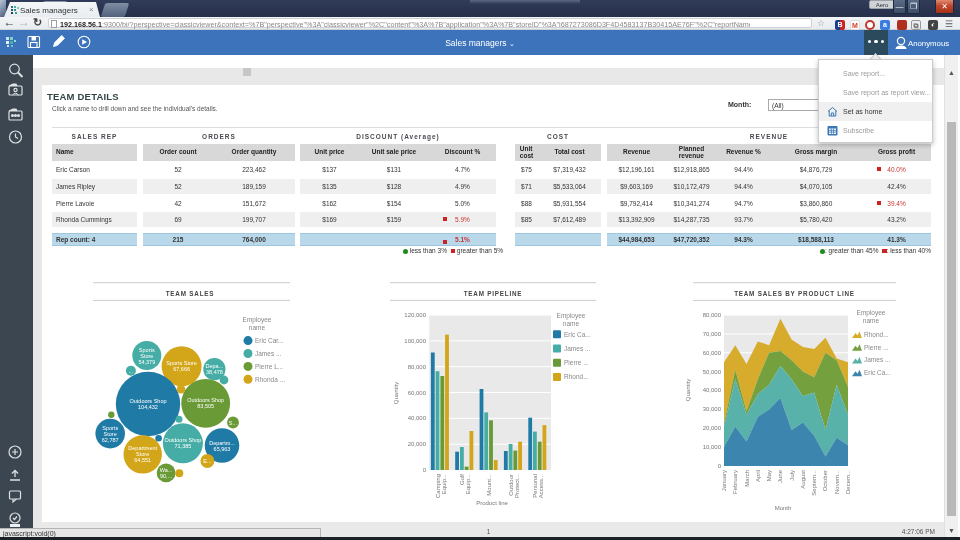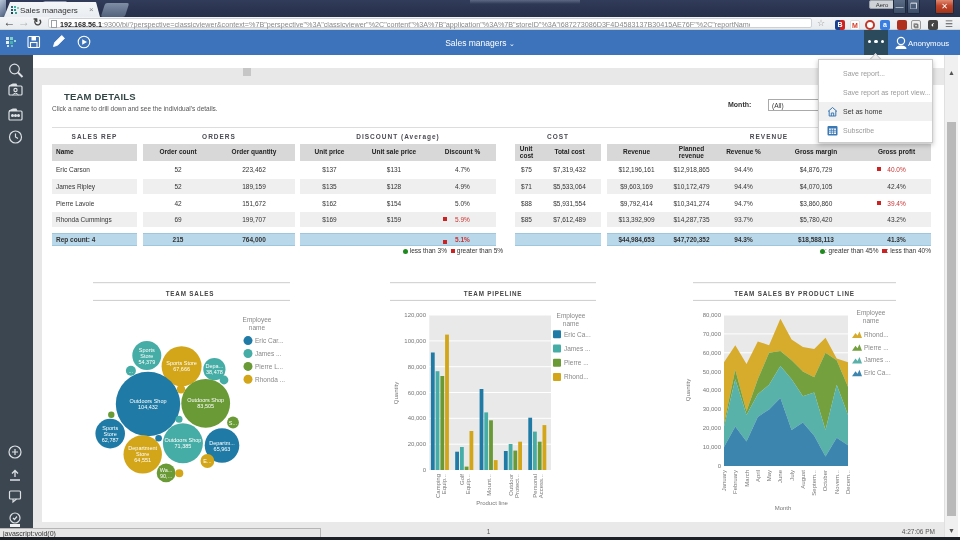--- a/index.html
+++ b/index.html
@@ -37,21 +37,21 @@
 #moredots{left:864px;top:29.5px;width:24px;height:25.5px;background:#2b4a5c;}#moredots i{position:absolute;top:40.5%;width:3.2px;height:3.2px;border-radius:50%;background:#fff;}
 #anon{left:893px;top:38.5px;width:60px;color:#fff;font-size:7.8px;}
 
 #sidebar{left:0;top:55px;width:33px;height:474px;background:#3b4650;}
 #viewer{left:33px;top:55px;width:911px;height:467px;background:#e8e8e8;}
 #vwhite{left:33px;top:55px;width:911px;height:13px;background:#fff;}
 #hthumb{left:243px;top:68px;width:8px;height:8px;background:#c6c6c6;}
 #page{left:42px;top:85px;width:902px;height:437px;background:#fff;}
 #vsb{left:944px;top:55px;width:14px;height:482px;background:#f0f0f0;border-left:1px solid #e0e0e0;}
 
-#rtitle{left:64px;top:91px;font-size:9.5px;font-weight:bold;color:#344;letter-spacing:.2px;}
+#rtitle{left:47px;top:91px;font-size:9.5px;font-weight:bold;color:#344;letter-spacing:.2px;}
 #rsub{left:52px;top:105px;font-size:6.5px;color:#555;}
 #monthlbl{left:728px;top:101px;font-size:7px;font-weight:bold;color:#333;}
 #monthsel{left:768px;top:99px;width:86px;height:12px;background:#fff;border:1px solid #aaa;font-size:6.5px;color:#333;padding:2px 0 0 3px;}
 #hrline{left:52px;top:127px;width:879px;height:1px;background:#ddd;}
 .ghead{top:133px;font-size:6.5px;font-weight:bold;color:#4a4a52;letter-spacing:1px;text-align:center;}
 .trow{left:52px;width:879px;height:17px;}
 .cell{position:absolute;top:0;height:100%;font-size:6.5px;color:#333;display:flex;align-items:center;justify-content:center;}
 .cell.l{justify-content:flex-start;padding-left:4px;}
 .hdr .cell{background:#d8d8d8;font-weight:bold;color:#222;}
 .odd .cell{background:#efefef;box-shadow:inset 0 1px 0 #fff, inset 0 -1px 0 #fff;}

